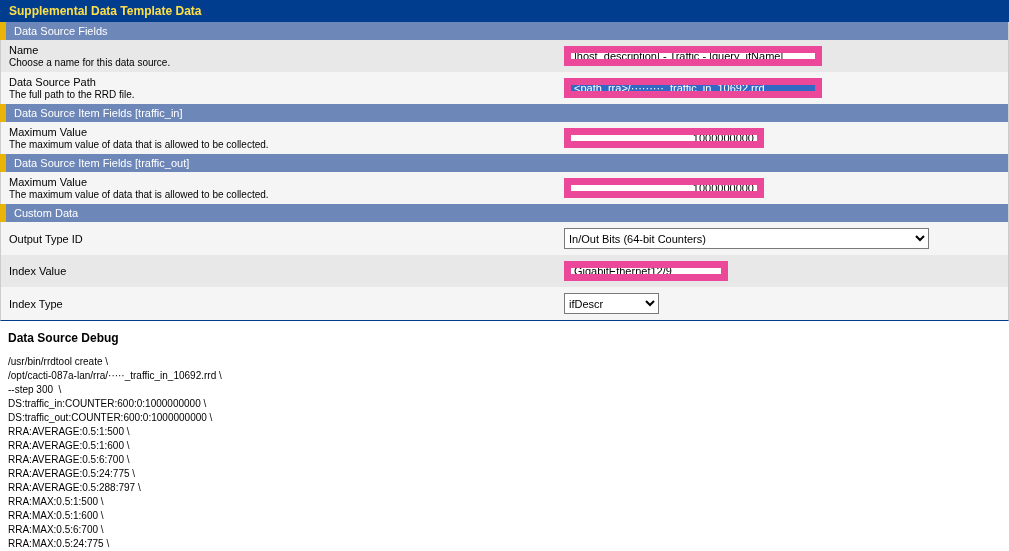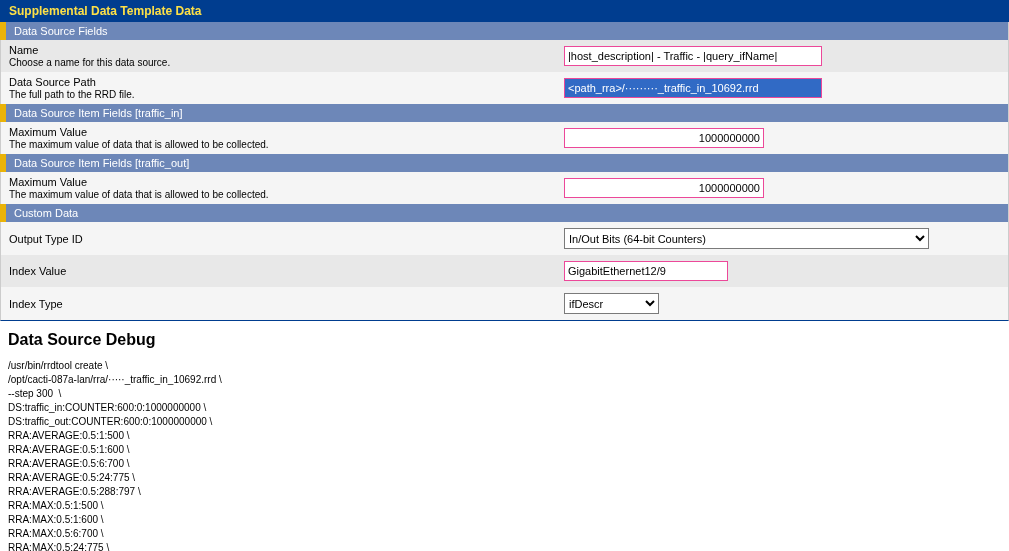--- a/index.html
+++ b/index.html
@@ -36,42 +36,42 @@
     .row-light { background: #f5f5f5; }
     .row-lighter { background: #e8e8e8; }
     .label-cell { flex: 0 0 555px; }
     .input-cell { flex: 1; }
     .field-label { font-size: 11px; }
     .field-desc { font-size: 10px; color: #000; margin-top: 1px; }
     input[type="text"] {
       font-family: Arial, sans-serif;
       font-size: 11px;
       padding: 2px 3px;
-      border: 1px solid #ec4899;
+      border: 7px solid #ec4899;
       height: 20px;
     }
     input.name-input { width: 258px; }
     input.path-input {
       width: 258px;
       background: #316ac5;
       color: #fff;
     }
     input.max-input { width: 200px; text-align: right; }
     input.index-input { width: 164px; }
     select {
       font-family: Arial, sans-serif;
       font-size: 11px;
       height: 21px;
       border: 1px solid #7a7a7a;
       background: #fff;
     }
     select.output-select { width: 365px; }
     select.indextype-select { width: 95px; }
     .debug-section { padding: 10px 8px; }
-    .debug-title { font-size: 16px; font-weight: bold; margin-bottom: 10px; }
+    .debug-title { font-size: 12px; font-weight: bold; margin-bottom: 10px; }
     .debug-line { font-size: 10px; line-height: 14px; white-space: pre; }
     .border-bottom { border-bottom: 1px solid #003d8f; }
   </style>
 </head>
 <body>
 
 <div class="container">
 
   <div class="header-dark">Supplemental Data Template Data</div>
 

